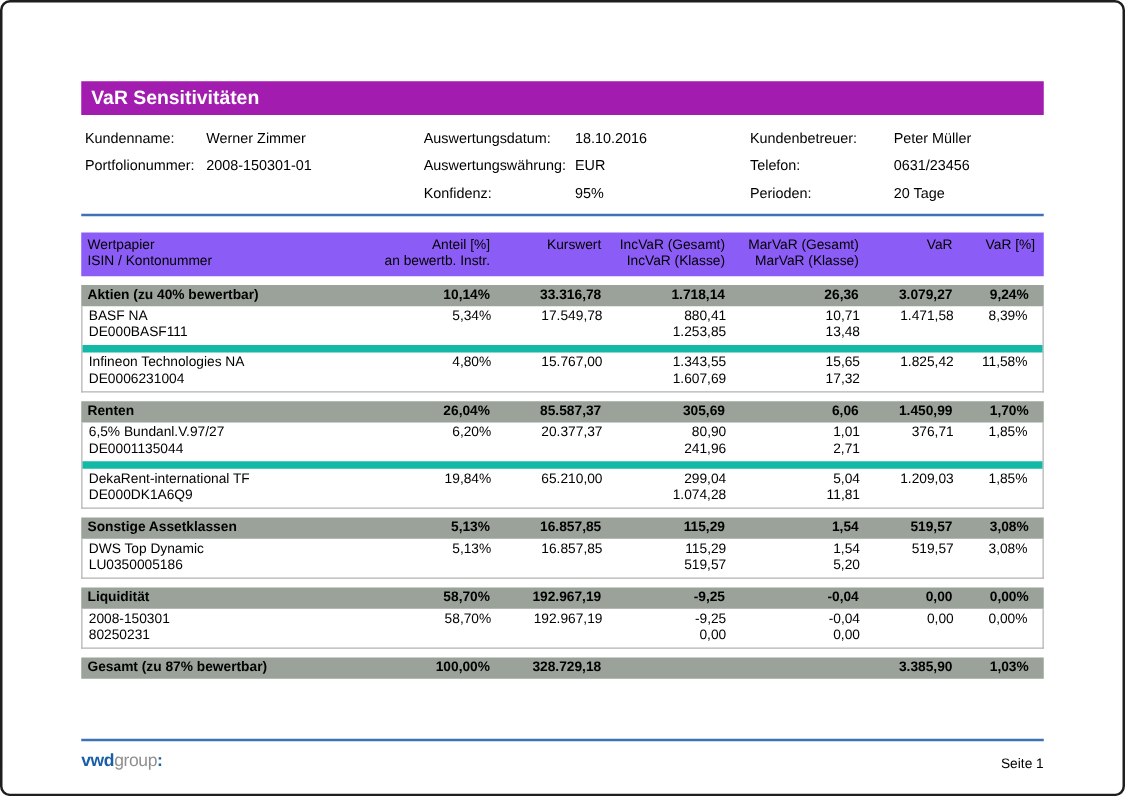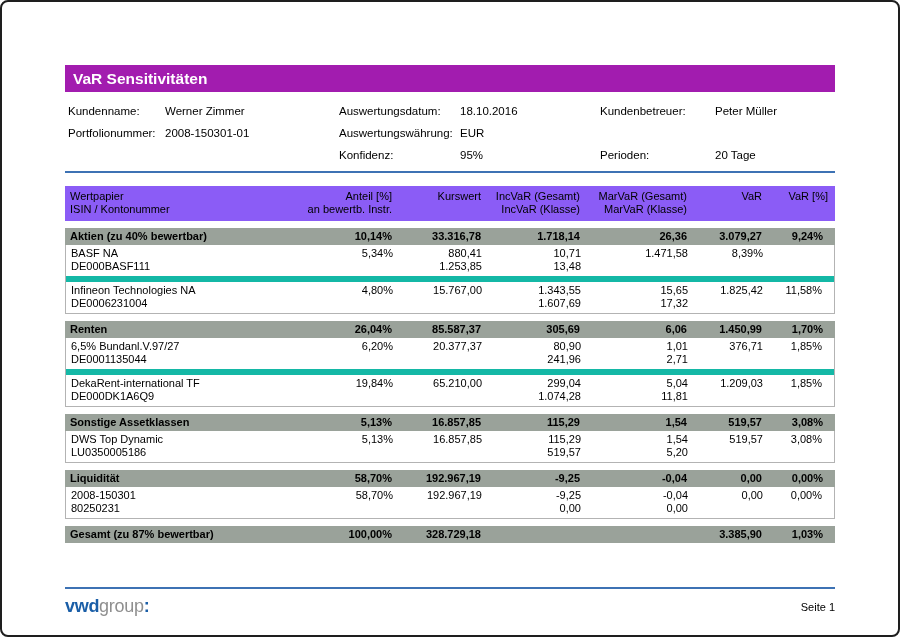--- a/index.html
+++ b/index.html
@@ -43,21 +43,21 @@
   .section { margin-top:7px; }
   .group-row { background:#9aa29a; font-weight:bold; height:17px; align-items:center; }
   .group-row .cell { line-height:17px; }
   .rows-box { border:1px solid #b3b3b3; border-top:none; }
   .sec-row { padding-top:2px; padding-bottom:3px; border-bottom:6px solid #14b8a6; }
   .sec-row:last-child { border-bottom:none; }
 
   
   .footer { position:absolute; left:63px; right:63px; bottom:18px; }
   .footer-line { display:flex; justify-content:space-between; align-items:flex-start; margin-top:7px; }
-  .logo { font-size:18px; letter-spacing:-0.3px; }
+  .logo { font-size:14px; letter-spacing:-0.3px; }
   .logo .vwd { color:#1a5ea7; font-weight:bold; }
   .logo .grp { color:#8f8f8f; font-weight:normal; }
   .logo .colon { color:#1a5ea7; font-weight:bold; }
   .page-num { font-size:11px; padding-top:5px; }
 </style>
 </head>
 <body>
 
 <div class="frame">
   <div class="content">
@@ -81,20 +81,24 @@
       </div>
       <div class="info-row">
         <div class="info-pair1">
           <span class="info-label1">Portfolionummer:</span>
           <span class="info-value">2008-150301-01</span>
         </div>
         <div class="info-pair2">
           <span class="info-label2">Auswertungswährung:</span>
           <span class="info-value">EUR</span>
         </div>
+        <div class="info-pair3">
+          <span class="info-label3">Telefon:</span>
+          <span class="info-value">0631/23456</span>
+        </div>
       </div>
       <div class="info-row">
         <div class="info-pair1">
           <span class="info-label1"></span>
           <span class="info-value"></span>
         </div>
         <div class="info-pair2">
           <span class="info-label2">Konfidenz:</span>
           <span class="info-value">95%</span>
         </div>
@@ -161,20 +165,23 @@
               </div>
             </div>
             <div class="rows-box">
               <div class="trow sec-row">
                 <div class="cell first">
                   <div>BASF NA</div>
                   <div>DE000BASF111</div>
                 </div>
                 <div class="cell">
                   <div>5,34%</div>
+                </div>
+                <div class="cell">
+                  <div>17.549,78</div>
                 </div>
                 <div class="cell">
                   <div>880,41</div>
                   <div>1.253,85</div>
                 </div>
                 <div class="cell">
                   <div>10,71</div>
                   <div>13,48</div>
                 </div>
                 <div class="cell">

